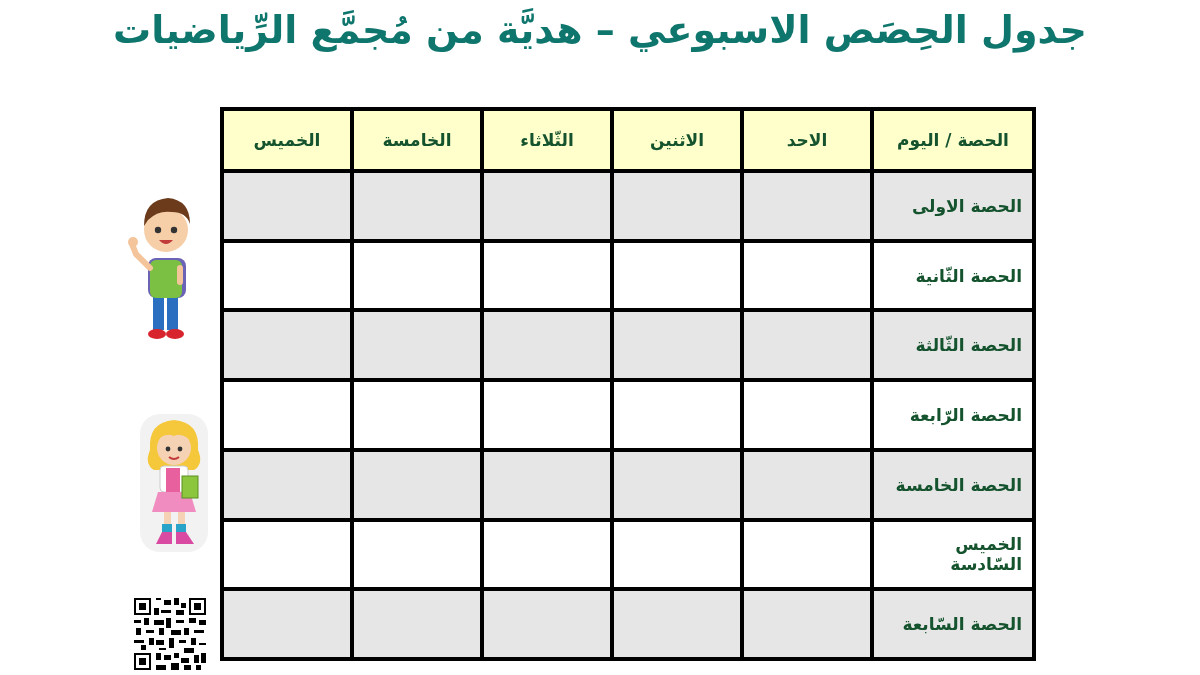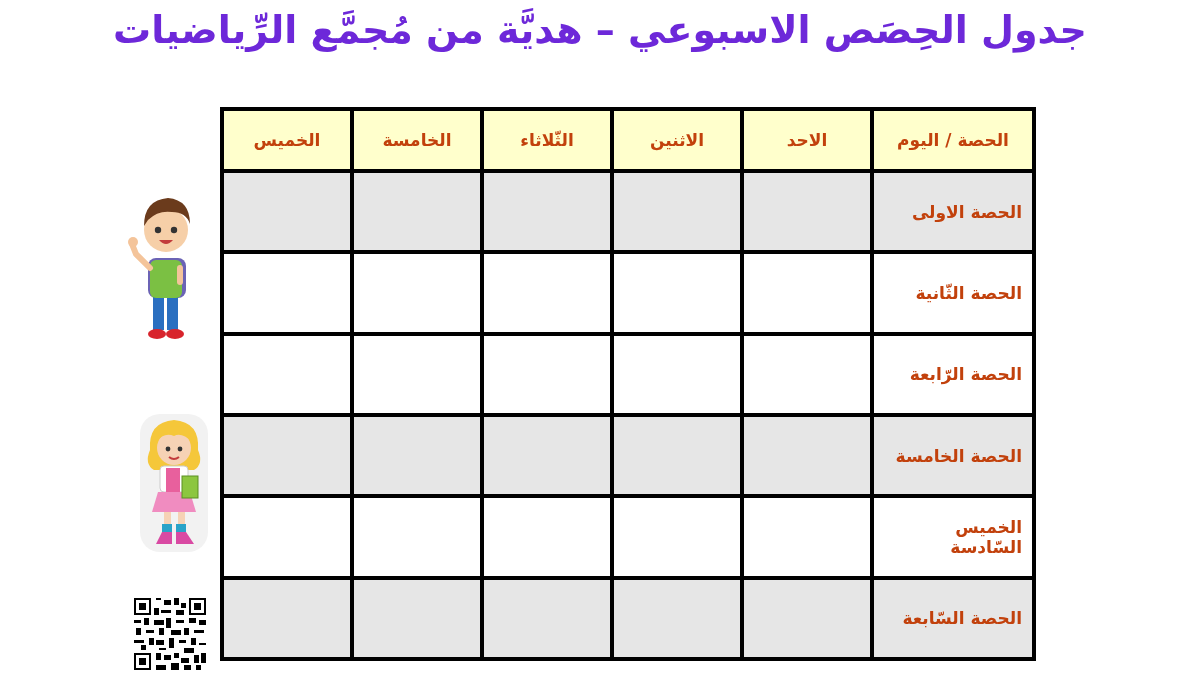--- a/index.html
+++ b/index.html
@@ -2,31 +2,31 @@
 <html><head>
 <meta charset="utf-8">
 <style>
   html, body { margin: 0; padding: 0; }
   body {
     width: 1200px; height: 675px; background: #ffffff; position: relative;
     overflow: hidden; font-family: "DejaVu Sans", sans-serif;
   }
   .title {
     position: absolute; left: 0; top: 8px; width: 1200px; text-align: center;
-    font-size: 38px; font-weight: bold; color: #6d28d9; direction: rtl;
+    font-size: 38px; font-weight: bold; color: #0f766e; direction: rtl;
     font-family: "DejaVu Sans", sans-serif; letter-spacing: 0;
   }
   table.schedule {
     position: absolute; left: 220px; top: 107px; width: 814px; height: 554px;
     border-collapse: collapse; direction: rtl; table-layout: fixed;
     border: 4px solid #000;
   }
   table.schedule th, table.schedule td {
     border: 4px solid #000; padding: 0 8px; font-weight: bold;
-    font-size: 17px; color: #c2410c;
+    font-size: 17px; color: #14532d;
   }
   table.schedule thead th {
     background: #FFFFCC; height: 58px; text-align: center; font-size: 17px;
   }
   table.schedule thead th.corner { text-align: center; }
   table.schedule tbody td { height: 52px; background: #ffffff; }
   table.schedule tbody tr.shaded td { background: #E6E6E6; }
   table.schedule tbody td.period { text-align: right; padding-right: 10px; }
   col.c-period { width: 162px; }
   col.c-day { width: 130px; }
@@ -64,20 +64,28 @@
     <tr class="shaded">
       <td class="period">الحصة الاولى</td>
       <td></td>
       <td></td>
       <td></td>
       <td></td>
       <td></td>
     </tr>
     <tr>
       <td class="period">الحصة الثّانية</td>
+      <td></td>
+      <td></td>
+      <td></td>
+      <td></td>
+      <td></td>
+    </tr>
+    <tr class="shaded">
+      <td class="period">الحصة الثّالثة</td>
       <td></td>
       <td></td>
       <td></td>
       <td></td>
       <td></td>
     </tr>
     <tr>
       <td class="period">الحصة الرّابعة</td>
       <td></td>
       <td></td>

